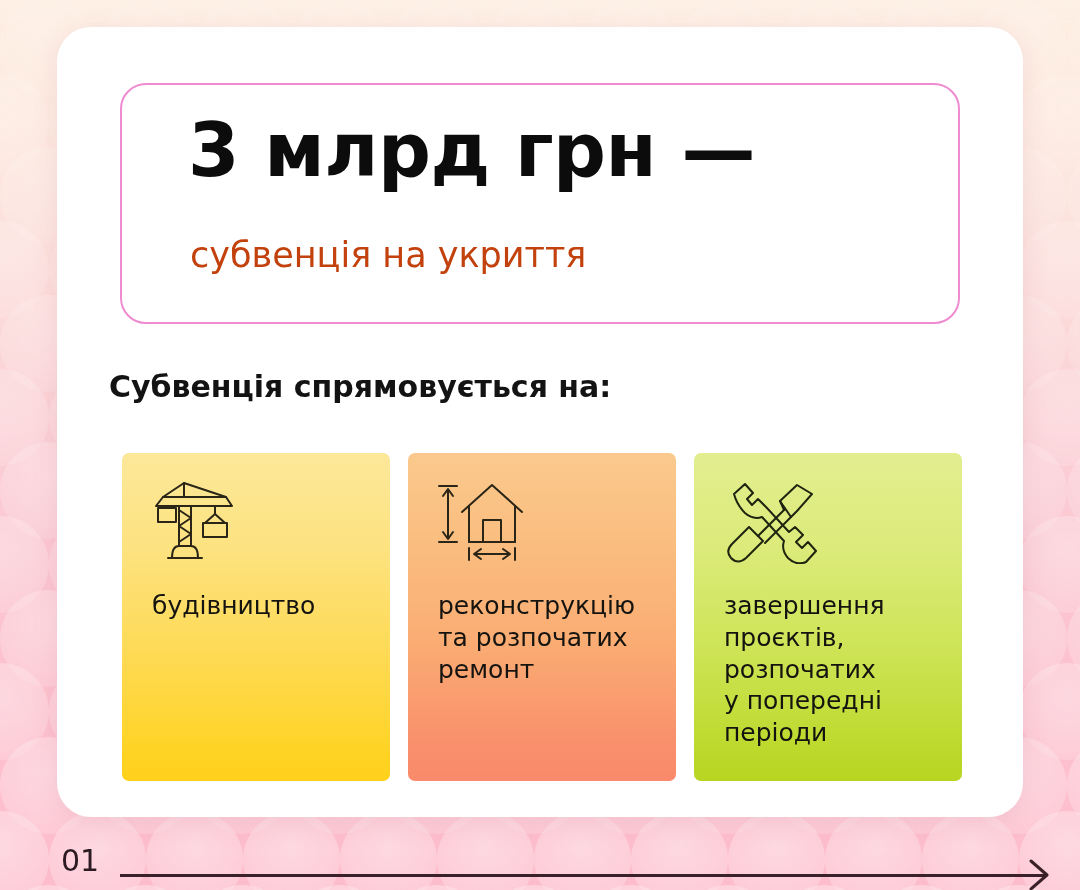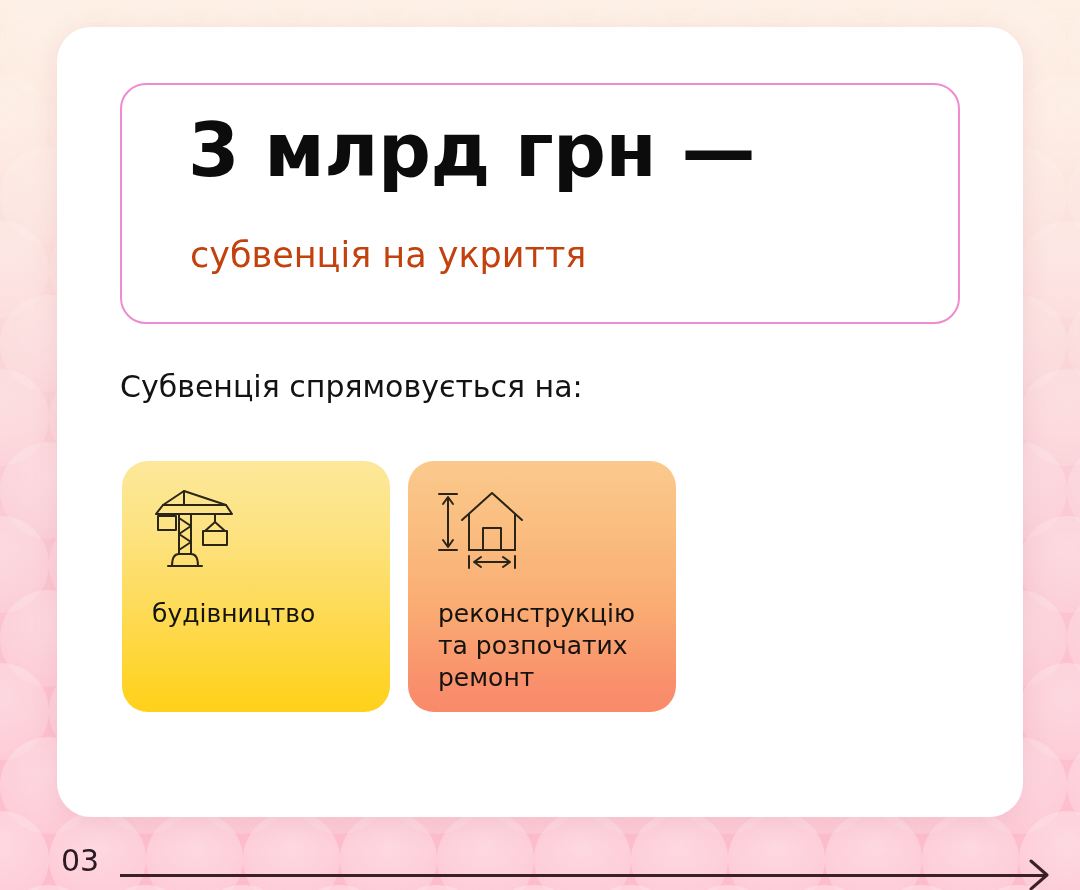--- a/index.html
+++ b/index.html
@@ -91,42 +91,42 @@
     font-size: 35px;
     font-weight: 400;
     color: #c2410c;
     line-height: 1.1;
     white-space: nowrap;
   }
 
   
   .section-heading {
     position: absolute;
-    left: 63px;
+    left: 52px;
     top: 342px;
     font-size: 30px;
-    font-weight: 400;
+    font-weight: 700;
     color: #131313;
     white-space: nowrap;
   }
 
   
   #cards {
     position: absolute;
     left: 65px;
     top: 421px;
     width: 840px;
     height: 313px;
   }
   .card {
     position: absolute;
-    top: 13px;
+    top: 5px;
     width: 268px;
-    height: 251px;
-    border-radius: 26px;
+    height: 328px;
+    border-radius: 7px;
     box-sizing: border-box;
     overflow: hidden;
   }
   .card-0 { left: 0px;   background: linear-gradient(180deg,#FCE89A 0%,#FDE27F 30%,#FEDA53 62%,#FFD323 92%,#FFD11C 100%); }
   .card-1 { left: 286px; background: linear-gradient(180deg,#FBC98D 0%,#FABE80 26%,#FAAC73 58%,#F9906C 88%,#F98A6B 100%); }
   .card-2 { left: 572px; background: linear-gradient(180deg,#E2EE8F 0%,#DCEB7B 28%,#CEE456 60%,#BEDA2F 88%,#B7D520 100%); }
 
   .card-icon {
     position: absolute;
     left: 28px;
@@ -422,25 +422,70 @@
           <path d="M39 74 H73"></path>
           <path d="M45 69 L38 74 L45 79"></path>
           <path d="M67 69 L74 74 L67 79"></path>
         </svg>
       </div>
       <div class="card-label">реконструкцію
 та розпочатих
 ремонт</div>
     </div>
 
+    <div class="card card-2">
+      <div class="card-icon">
+        <svg viewBox="0 0 96 84" fill="none" stroke="#1E2410" stroke-width="2" stroke-linecap="round" stroke-linejoin="round">
+
+          <path d="M12 14
+                   L23 4
+                   L31 13
+                   L25 19
+                   L30 25
+                   L36 19
+                   L45 28
+                   L67 52
+                   L73 47
+                   L81 55
+                   L74 62
+                   L80 68
+                   L86 62
+                   L94 71
+                   L84 82
+                   Q74 86 66 78
+                   Q59 70 62 61
+                   L40 37
+                   Q31 40 23 33
+                   Q15 25 12 14 Z"></path>
+
+          <path d="M10 64
+                   L27 47
+                   L41 61
+                   L24 78
+                   Q16 85 9 78
+                   Q3 71 10 64 Z"></path>
+
+          <path d="M36 56 L62 30"></path>
+          <path d="M43 63 L69 37"></path>
+
+          <path d="M62 30 L58 21 L75 5 L90 14 L75 31 L69 37"></path>
+          <path d="M58 21 L69 37"></path>
+        </svg>
+      </div>
+      <div class="card-label">завершення
+проєктів,
+розпочатих
+у попередні
+періоди</div>
+    </div>
 
   </div>
 </div>
 
 <div id="footer">
-  <div class="footer-num">03</div>
+  <div class="footer-num">01</div>
   <div class="footer-rule"></div>
   <div class="footer-arrow">
     <svg viewBox="0 0 26 34" fill="none" stroke="#3A2028" stroke-width="3" stroke-linecap="round" stroke-linejoin="round">
       <path d="M5 3 L21 17 L5 31"></path>
     </svg>
   </div>
 </div>
 
 </body></html>

